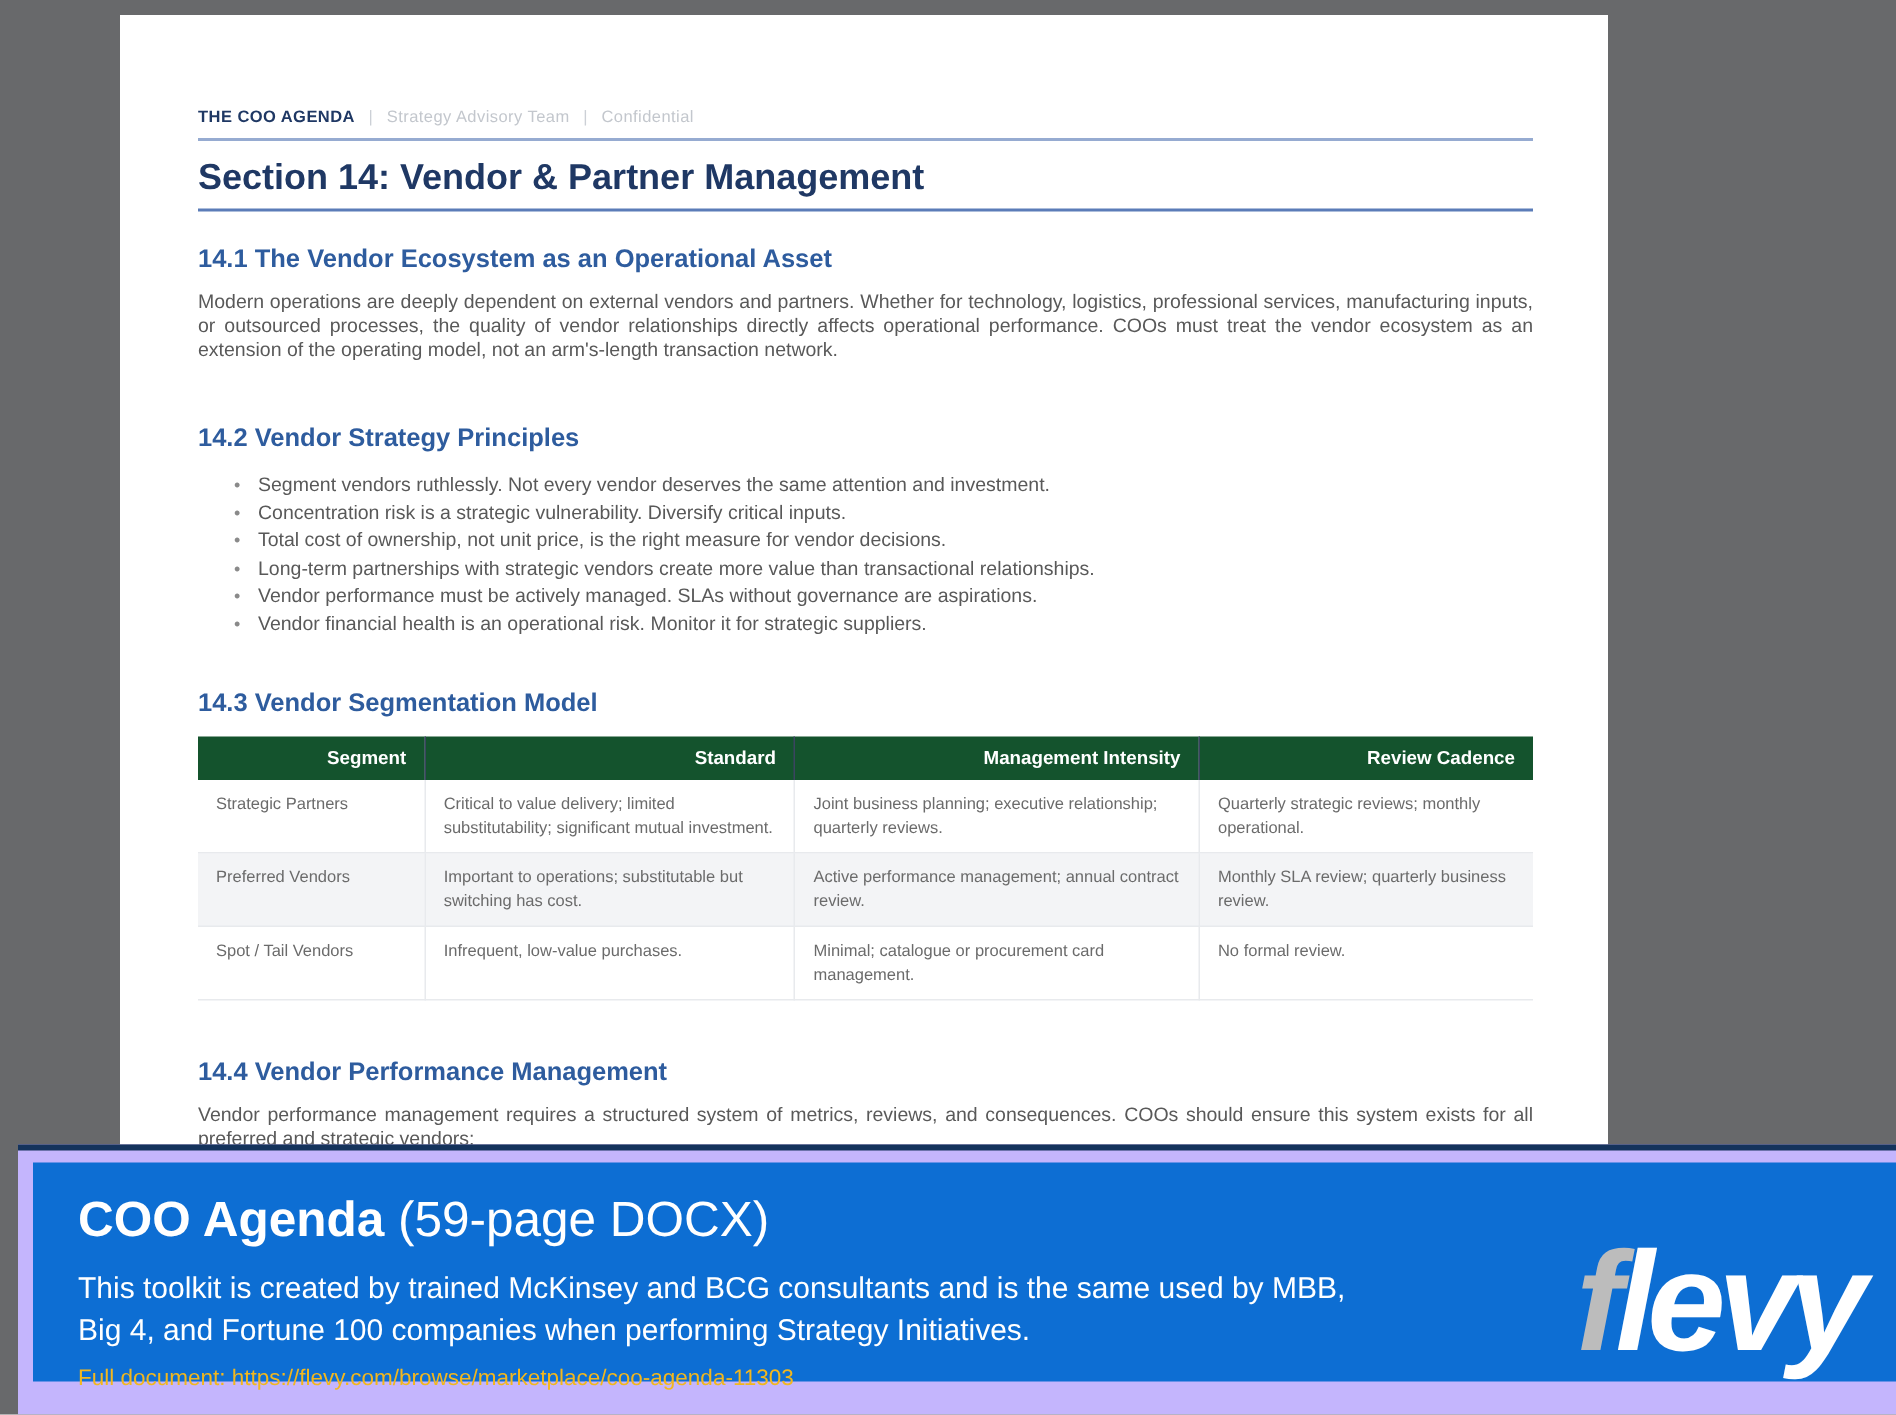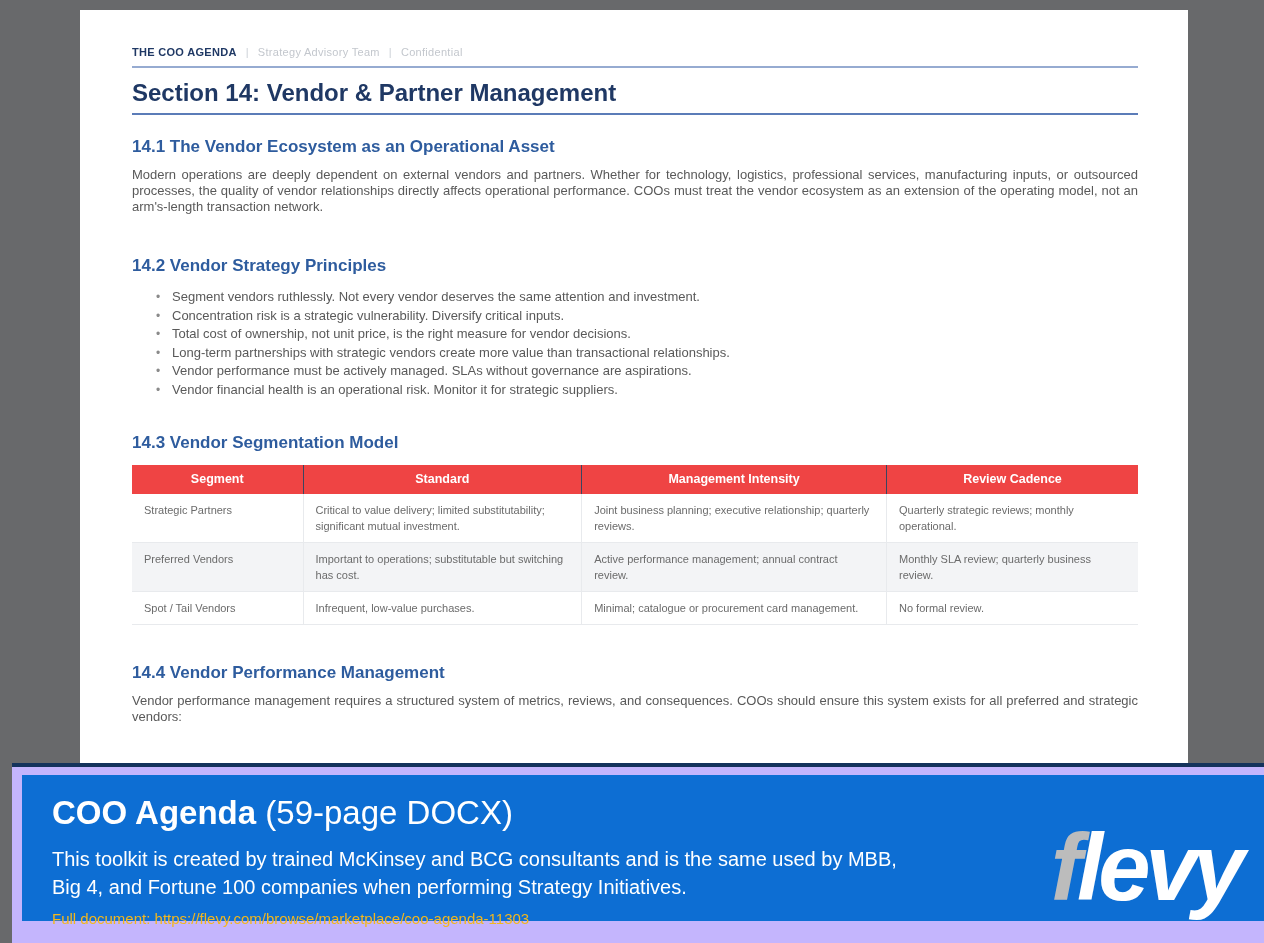--- a/index.html
+++ b/index.html
@@ -7,23 +7,23 @@
   body {
     position:relative;
     background:#68696b;
     font-family:"Liberation Sans", sans-serif;
     overflow:hidden;
   }
 
   
   .page {
     position:absolute; left:80px; top:10px;
-    width:1108px; height:753px;
+    width:992px; height:753px;
     background:#ffffff;
-    padding:36px 50px 0 52px;
+    padding:62px 50px 0 52px;
   }
 
   .meta-row { font-size:11px; line-height:13px; letter-spacing:.3px; }
   .meta-brand { color:#1f3864; font-weight:bold; }
   .meta-sep { color:#ccd0d6; margin:0 9px; }
   .meta-item { color:#c3c7cd; }
 
   .rule-light { border:none; border-top:2px solid #96abd1; margin-top:7px; }
   .section-title {
     font-size:24px; font-weight:bold; color:#1f3864;
@@ -53,22 +53,22 @@
     position:absolute; left:24px; top:0;
     color:#8a8a8a; font-size:12px;
   }
 
   
   table.seg {
     width:100%; border-collapse:collapse; margin-top:12px;
     table-layout:fixed;
   }
   table.seg th {
-    background:#ef4444; color:#ffffff;
-    font-size:12.5px; font-weight:bold; text-align:center;
+    background:#14532d; color:#ffffff;
+    font-size:12.5px; font-weight:bold; text-align:right;
     padding:7px 12px 8px 12px;
     border-right:1px solid #3a4560;
   }
   table.seg th:last-child { border-right:none; }
   table.seg td {
     font-size:11px; color:#6b6b6b; line-height:16px;
     padding:8px 12px; vertical-align:top;
     border-right:1px solid #e8eaed;
     border-bottom:1px solid #e8eaed;
   }

